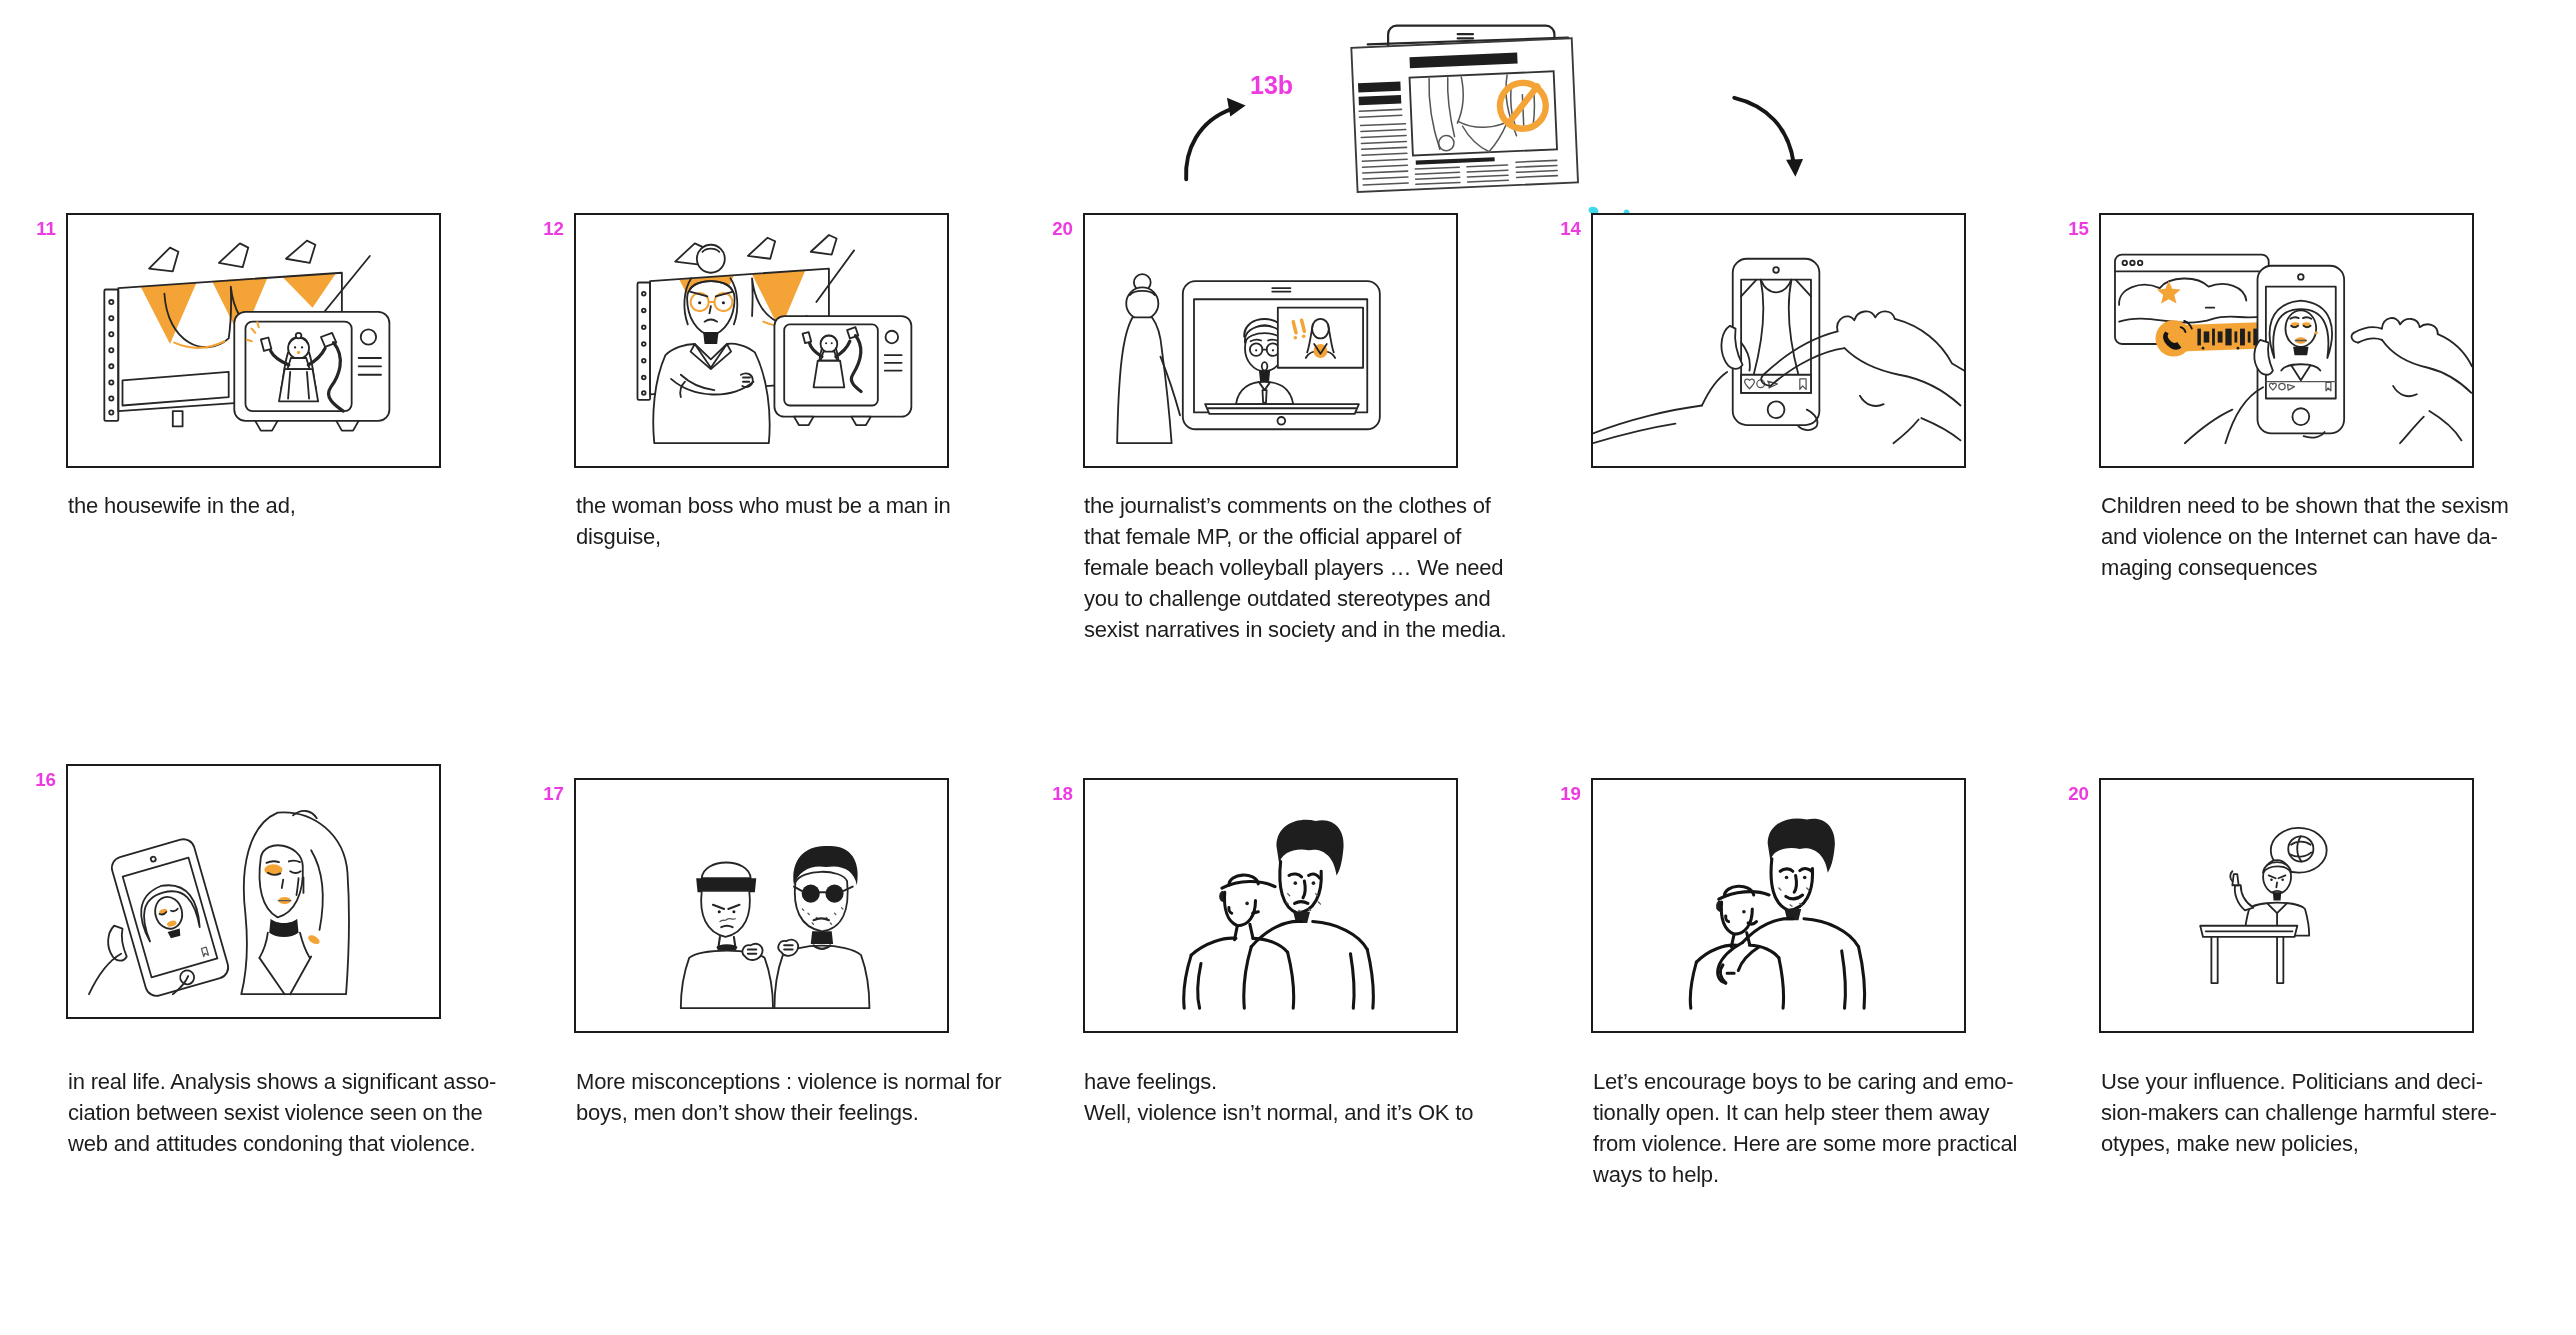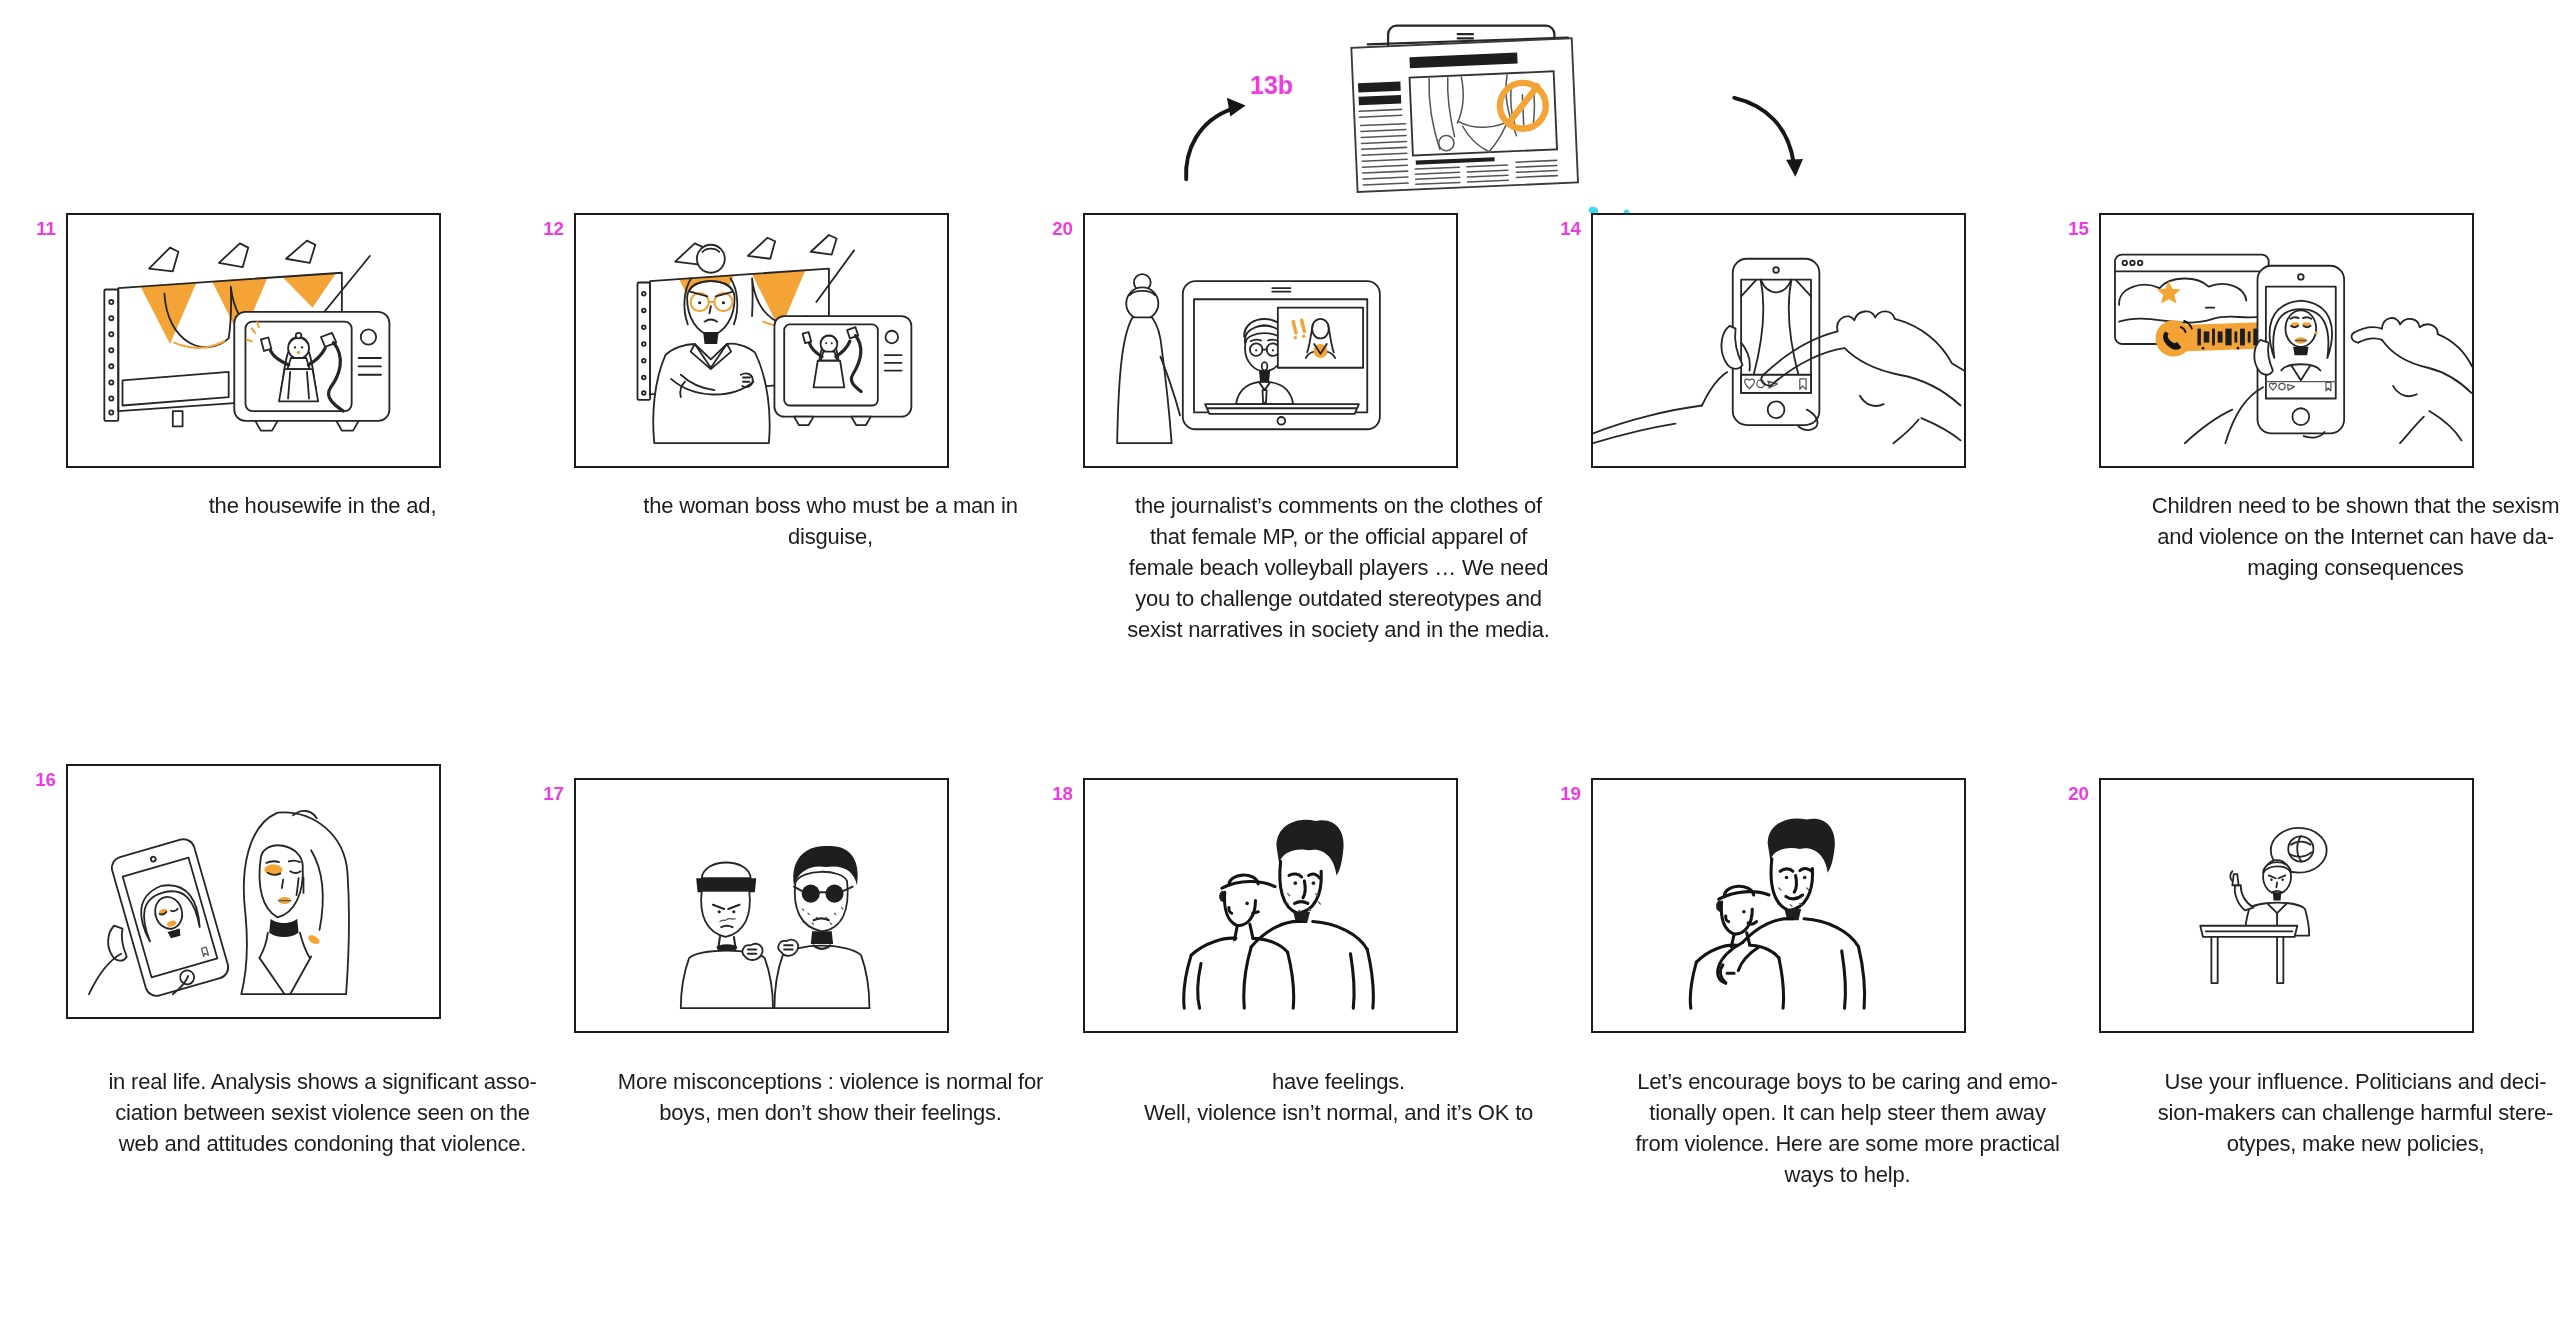--- a/index.html
+++ b/index.html
@@ -1,21 +1,21 @@
 <!DOCTYPE html>
 <html style="font-size:13.6px"><head>
 <meta charset="utf-8">
 <style>
   html,body{margin:0;padding:0;}
   body{width:2576px;height:1336px;background:#ffffff;position:relative;overflow:hidden;
        font-family:"Liberation Sans","DejaVu Sans",sans-serif;color:#1d1d1d;}
   .panel{position:absolute;width:375px;height:255px;border:2.5px solid #1b1b1b;box-sizing:border-box;background:#fff;}
   .num{position:absolute;right:calc(100% + 12px);top:3.4px;font-size:18.7px;font-weight:bold;color:#ee3be1;white-space:nowrap;}
   .caption{position:absolute;width:509px;font-size:22px;line-height:31px;letter-spacing:-0.2px;color:#1d1d1d;}
-  .caption div{white-space:nowrap;text-align:center;}
+  .caption div{white-space:nowrap;}
   .art{position:absolute;left:0;top:0;width:100%;height:100%;}
   .overlay{position:absolute;left:0;top:0;}
   .tag13b{position:absolute;left:1250px;top:71px;font-size:25px;font-weight:bold;color:#ee3be1;}
   
   svg .l{fill:none;stroke:#262626;stroke-width:2.6;stroke-linecap:round;stroke-linejoin:round}
   svg .lf{fill:#fff;stroke:#262626;stroke-width:2.6;stroke-linecap:round;stroke-linejoin:round}
   svg .lb{fill:none;stroke:#262626;stroke-width:4.6;stroke-linecap:round}
   svg .lt{fill:none;stroke:#555;stroke-width:1.8;stroke-linecap:round}
   svg .k{fill:#1e1e1e;stroke:none}
   svg .o{fill:#f4a436;stroke:none}

